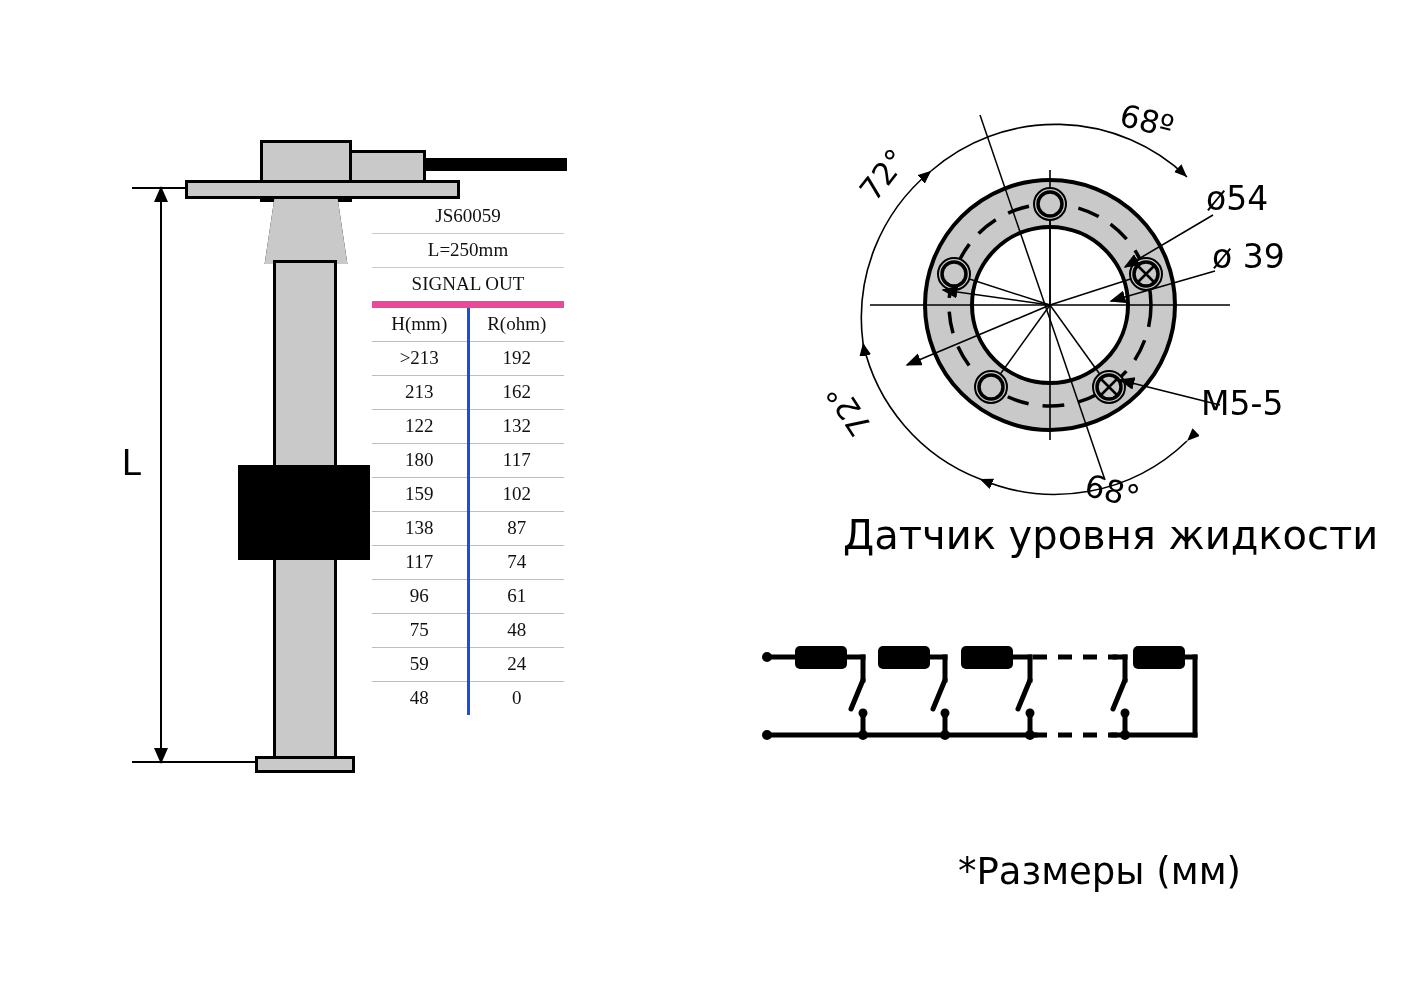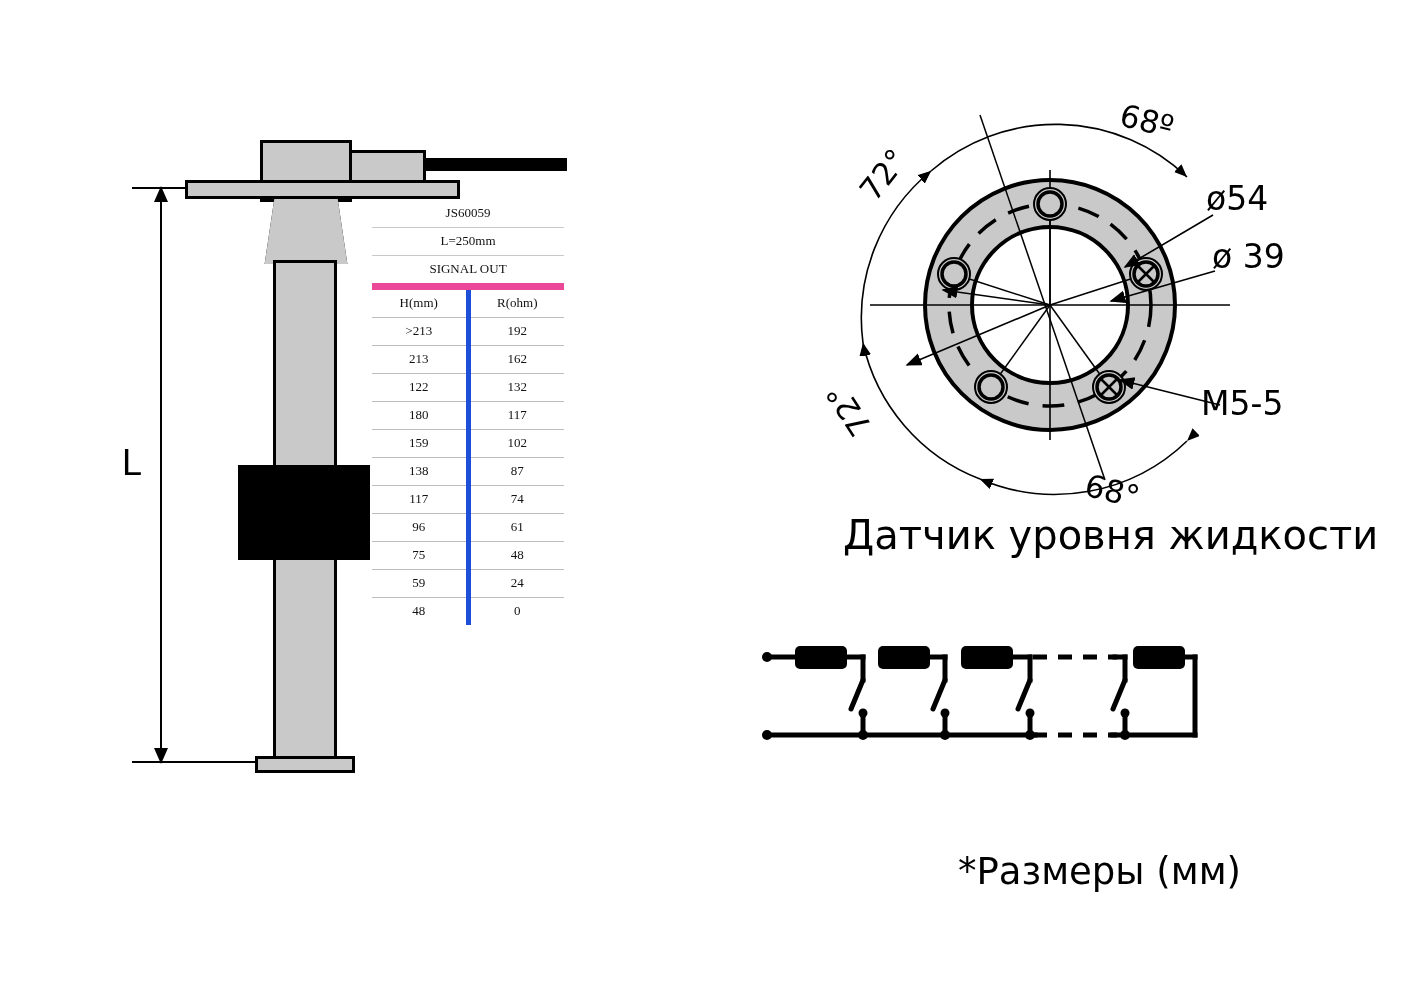--- a/index.html
+++ b/index.html
@@ -37,25 +37,25 @@
         border-top:16px solid #000;}
   #ext-top{position:absolute;left:22px;top:67px;width:62px;height:2px;background:#000;}
   #ext-bot{position:absolute;left:22px;top:641px;width:128px;height:2px;background:#000;}
   #dim-label-L{position:absolute;left:12px;top:325px;font-size:36px;font-weight:400;
         font-family:"Liberation Sans", sans-serif;line-height:1;}
 
   
   #spec-table{position:absolute;left:372px;top:200px;width:192px;
         font-family:"Liberation Serif", serif;}
   #spec-table table{border-collapse:collapse;width:100%;}
-  #spec-table td{text-align:center;font-size:13px;padding:5px 0 6px 0;
+  #spec-table td{text-align:center;font-size:19px;padding:5px 0 6px 0;
         border-bottom:1px solid #bdbdbd;color:#111;}
   #spec-table tr.title-row td{border-bottom:1px solid #c9c9c9;}
   #spec-table tr.last-title td{border-bottom:7px solid #ec4899;}
-  #spec-table td.col-h{width:50%;border-right:5px solid #1d4ed8;margin-top:8px;}
+  #spec-table td.col-h{width:50%;border-right:3px solid #1d4ed8;margin-top:8px;}
   #spec-table td.col-r{width:50%;}
   #spec-table tr.head-row td{border-bottom:1px solid #bdbdbd;}
   #spec-table tr.last-row td{border-bottom:none;}
 
   
   #flange-view{position:absolute;left:815px;top:75px;width:470px;height:460px;}
   #flange-view svg{display:block;}
 
   
   #caption-main{position:absolute;left:843px;top:512px;font-size:40px;

